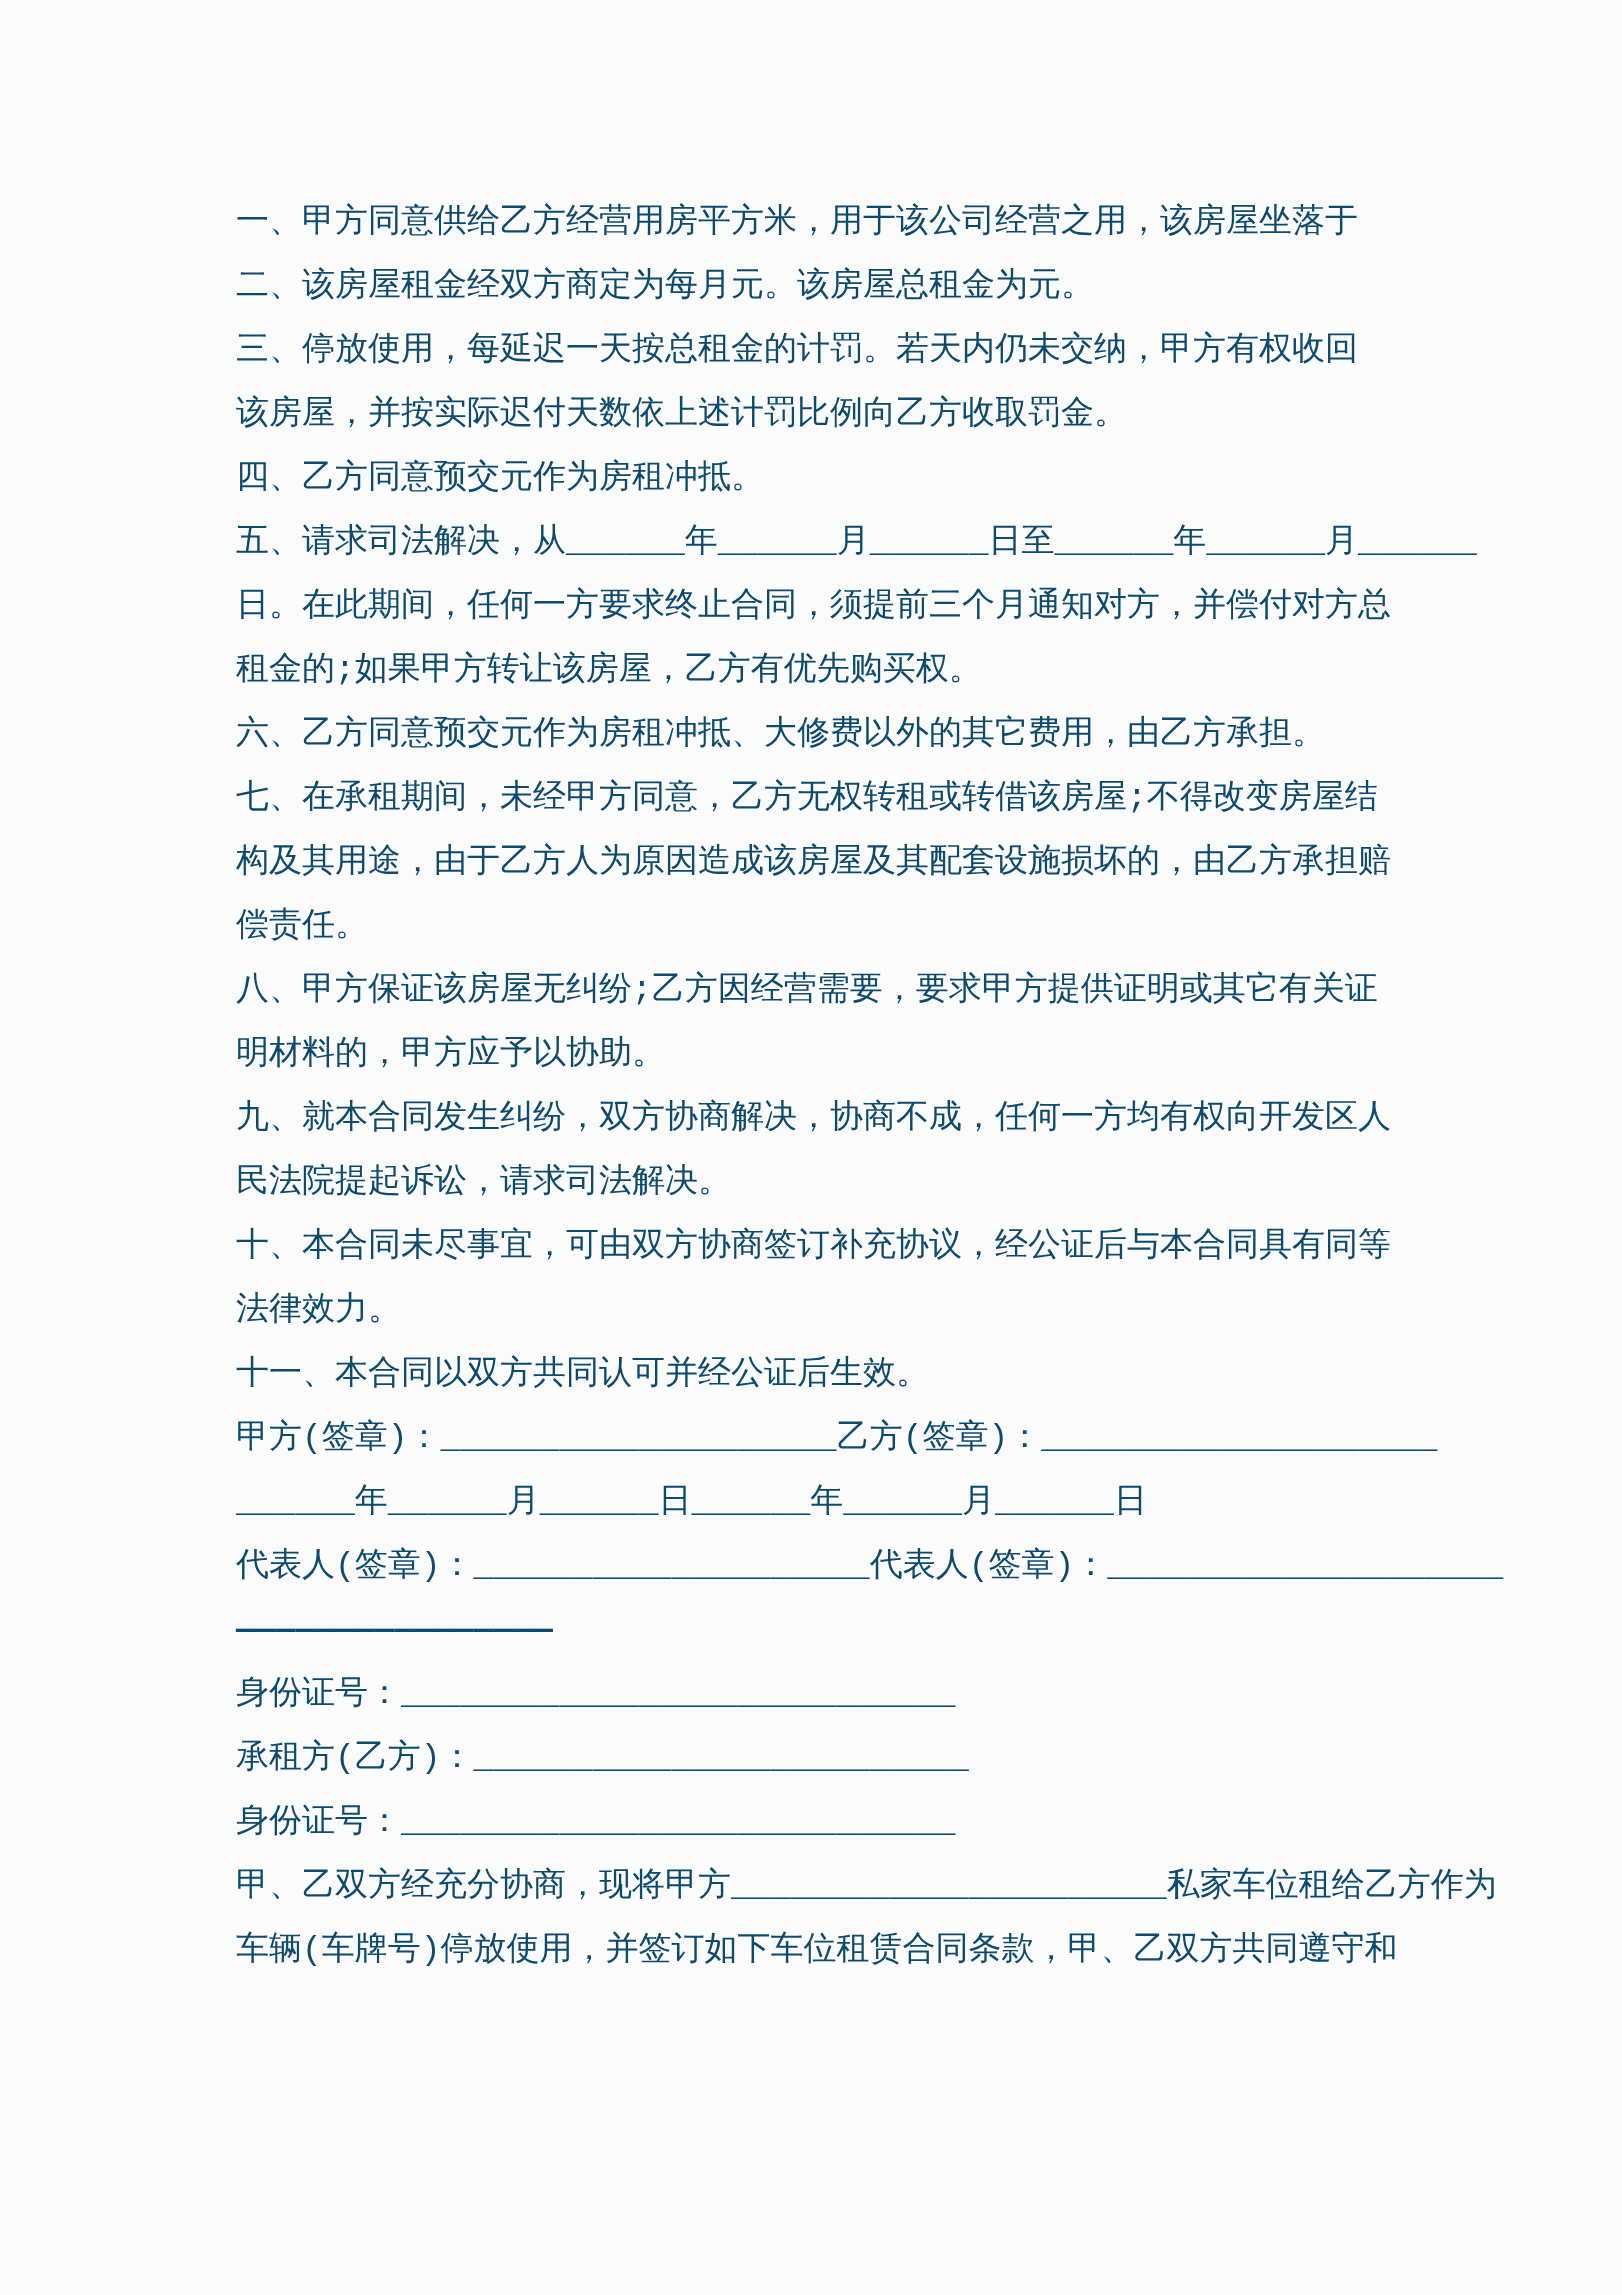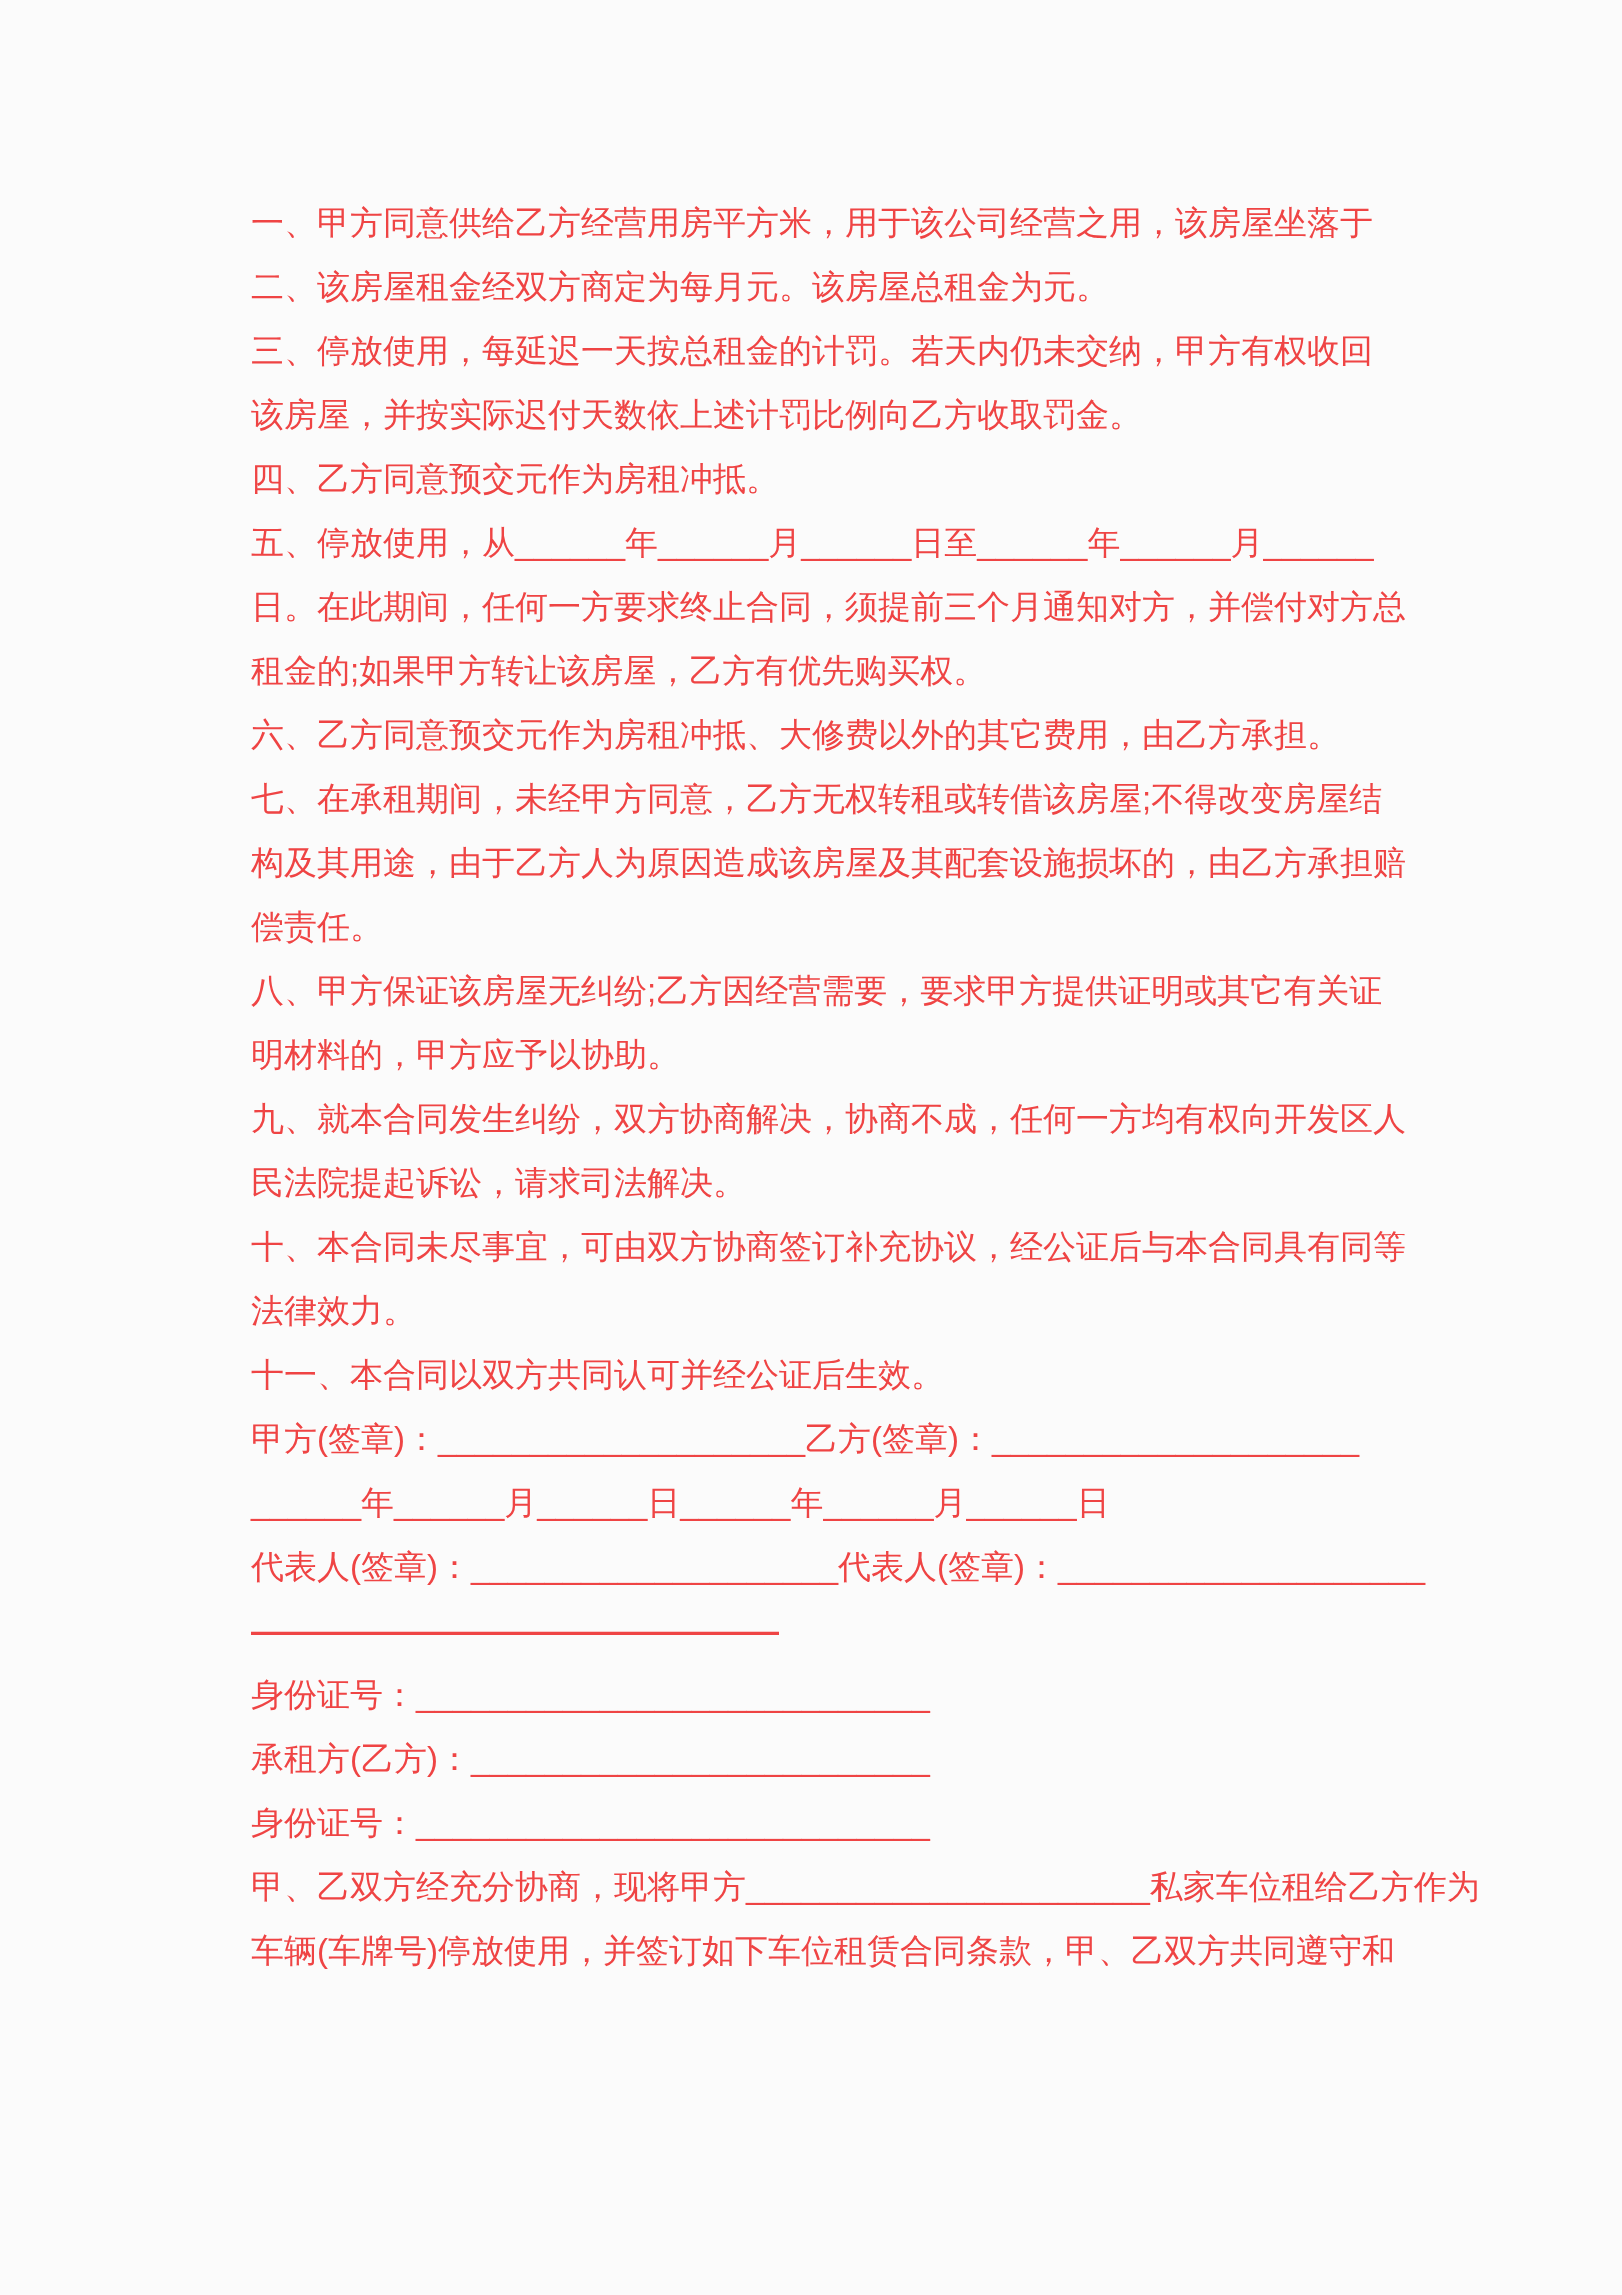--- a/index.html
+++ b/index.html
@@ -17,25 +17,25 @@
   .page {
     position: absolute;
     left: 0;
     top: 0;
     width: 1623px;
     height: 2295px;
     background: #fbfbfb;
   }
   .content {
     position: absolute;
-    left: 251px;
+    left: 236px;
     top: 191px;
     width: 1178px;
-    color: #ef4444;
-    font-family: Liberation Sans, sans-serif;
+    color: #0c4a6e;
+    font-family: Liberation Mono, monospace;
     font-size: 33px;
     font-weight: 400;
   }
   .line {
     height: 64px;
     line-height: 64px;
     white-space: pre;
     letter-spacing: 0px;
   }
   .dash-line {
@@ -47,21 +47,21 @@
 <body>
 
 <div class="page">
   <div class="content">
 
     <div class="line">一、甲方同意供给乙方经营用房平方米，用于该公司经营之用，该房屋坐落于</div>
     <div class="line">二、该房屋租金经双方商定为每月元。该房屋总租金为元。</div>
     <div class="line">三、停放使用，每延迟一天按总租金的计罚。若天内仍未交纳，甲方有权收回</div>
     <div class="line">该房屋，并按实际迟付天数依上述计罚比例向乙方收取罚金。</div>
     <div class="line">四、乙方同意预交元作为房租冲抵。</div>
-    <div class="line">五、停放使用，从______年______月______日至______年______月______</div>
+    <div class="line">五、请求司法解决，从______年______月______日至______年______月______</div>
     <div class="line">日。在此期间，任何一方要求终止合同，须提前三个月通知对方，并偿付对方总</div>
     <div class="line">租金的;如果甲方转让该房屋，乙方有优先购买权。</div>
     <div class="line">六、乙方同意预交元作为房租冲抵、大修费以外的其它费用，由乙方承担。</div>
     <div class="line">七、在承租期间，未经甲方同意，乙方无权转租或转借该房屋;不得改变房屋结</div>
     <div class="line">构及其用途，由于乙方人为原因造成该房屋及其配套设施损坏的，由乙方承担赔</div>
     <div class="line">偿责任。</div>
     <div class="line">八、甲方保证该房屋无纠纷;乙方因经营需要，要求甲方提供证明或其它有关证</div>
     <div class="line">明材料的，甲方应予以协助。</div>
     <div class="line">九、就本合同发生纠纷，双方协商解决，协商不成，任何一方均有权向开发区人</div>
     <div class="line">民法院提起诉讼，请求司法解决。</div>

